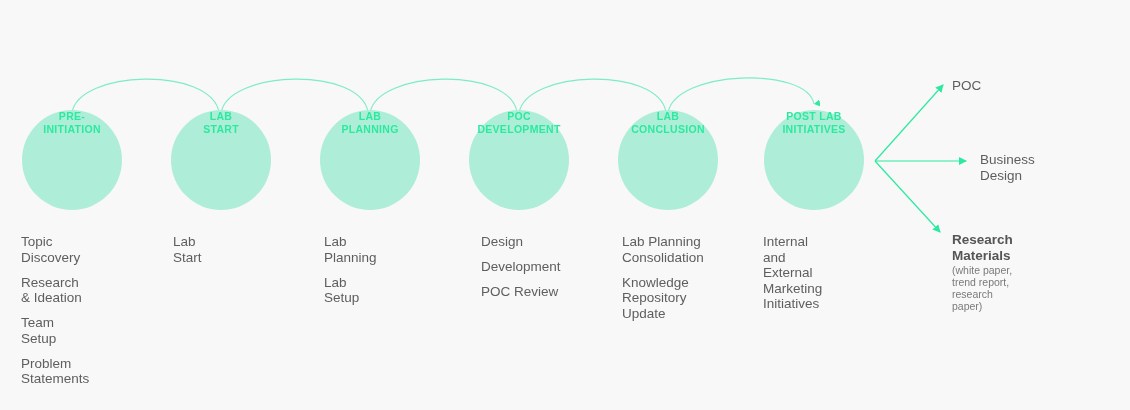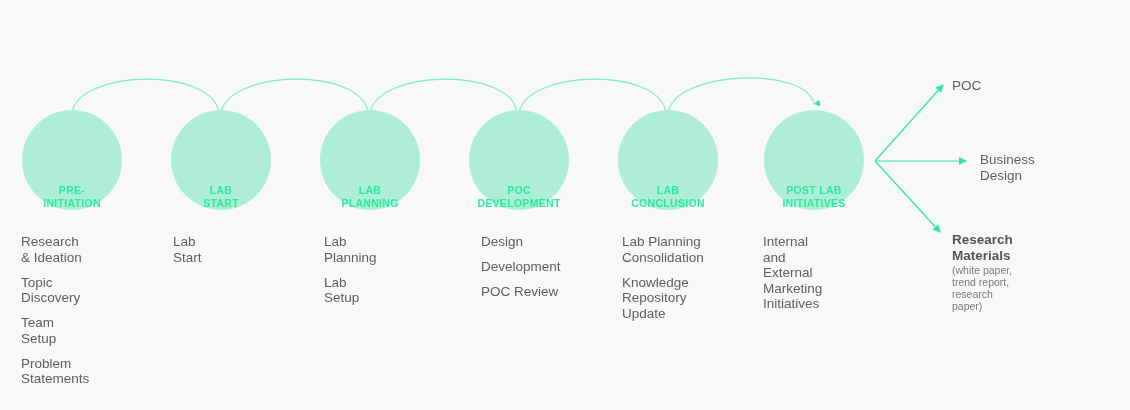--- a/index.html
+++ b/index.html
@@ -33,21 +33,21 @@
     position: absolute;
     top: 110px;
   }
   .stage-circle {
     position: absolute;
     width: 100px;
     height: 100px;
     border-radius: 50%;
     background: #aeeed8;
     display: flex;
-    align-items: flex-end;
+    align-items: flex-start;
     justify-content: center;
     text-align: center;
   }
   .stage-label {
     color: #2de9a0;
     font-size: 10.5px;
     font-weight: bold;
     line-height: 13px;
     letter-spacing: 0.3px;
     text-transform: uppercase;
@@ -117,22 +117,22 @@
     <path d="M 875,161 L 966,161" fill="none" stroke="#2de9a0" stroke-width="1.2" marker-end="url(#arrowend)"></path>
     <path d="M 875,161 L 940,232" fill="none" stroke="#2de9a0" stroke-width="1.2" marker-end="url(#arrowend)"></path>
   </svg>
 
   <div class="stage" style="left:22px;">
     <div class="stage-circle">
       <span class="stage-label">PRE-
 INITIATION</span>
     </div>
     <div class="stage-items" style="left:-1px;">
+      <div class="stage-item">Topic Discovery</div>
       <div class="stage-item">Research &amp; Ideation</div>
-      <div class="stage-item">Topic Discovery</div>
       <div class="stage-item">Team Setup</div>
       <div class="stage-item">Problem Statements</div>
     </div>
   </div>
 
   <div class="stage" style="left:171px;">
     <div class="stage-circle">
       <span class="stage-label">LAB
 START</span>
     </div>

